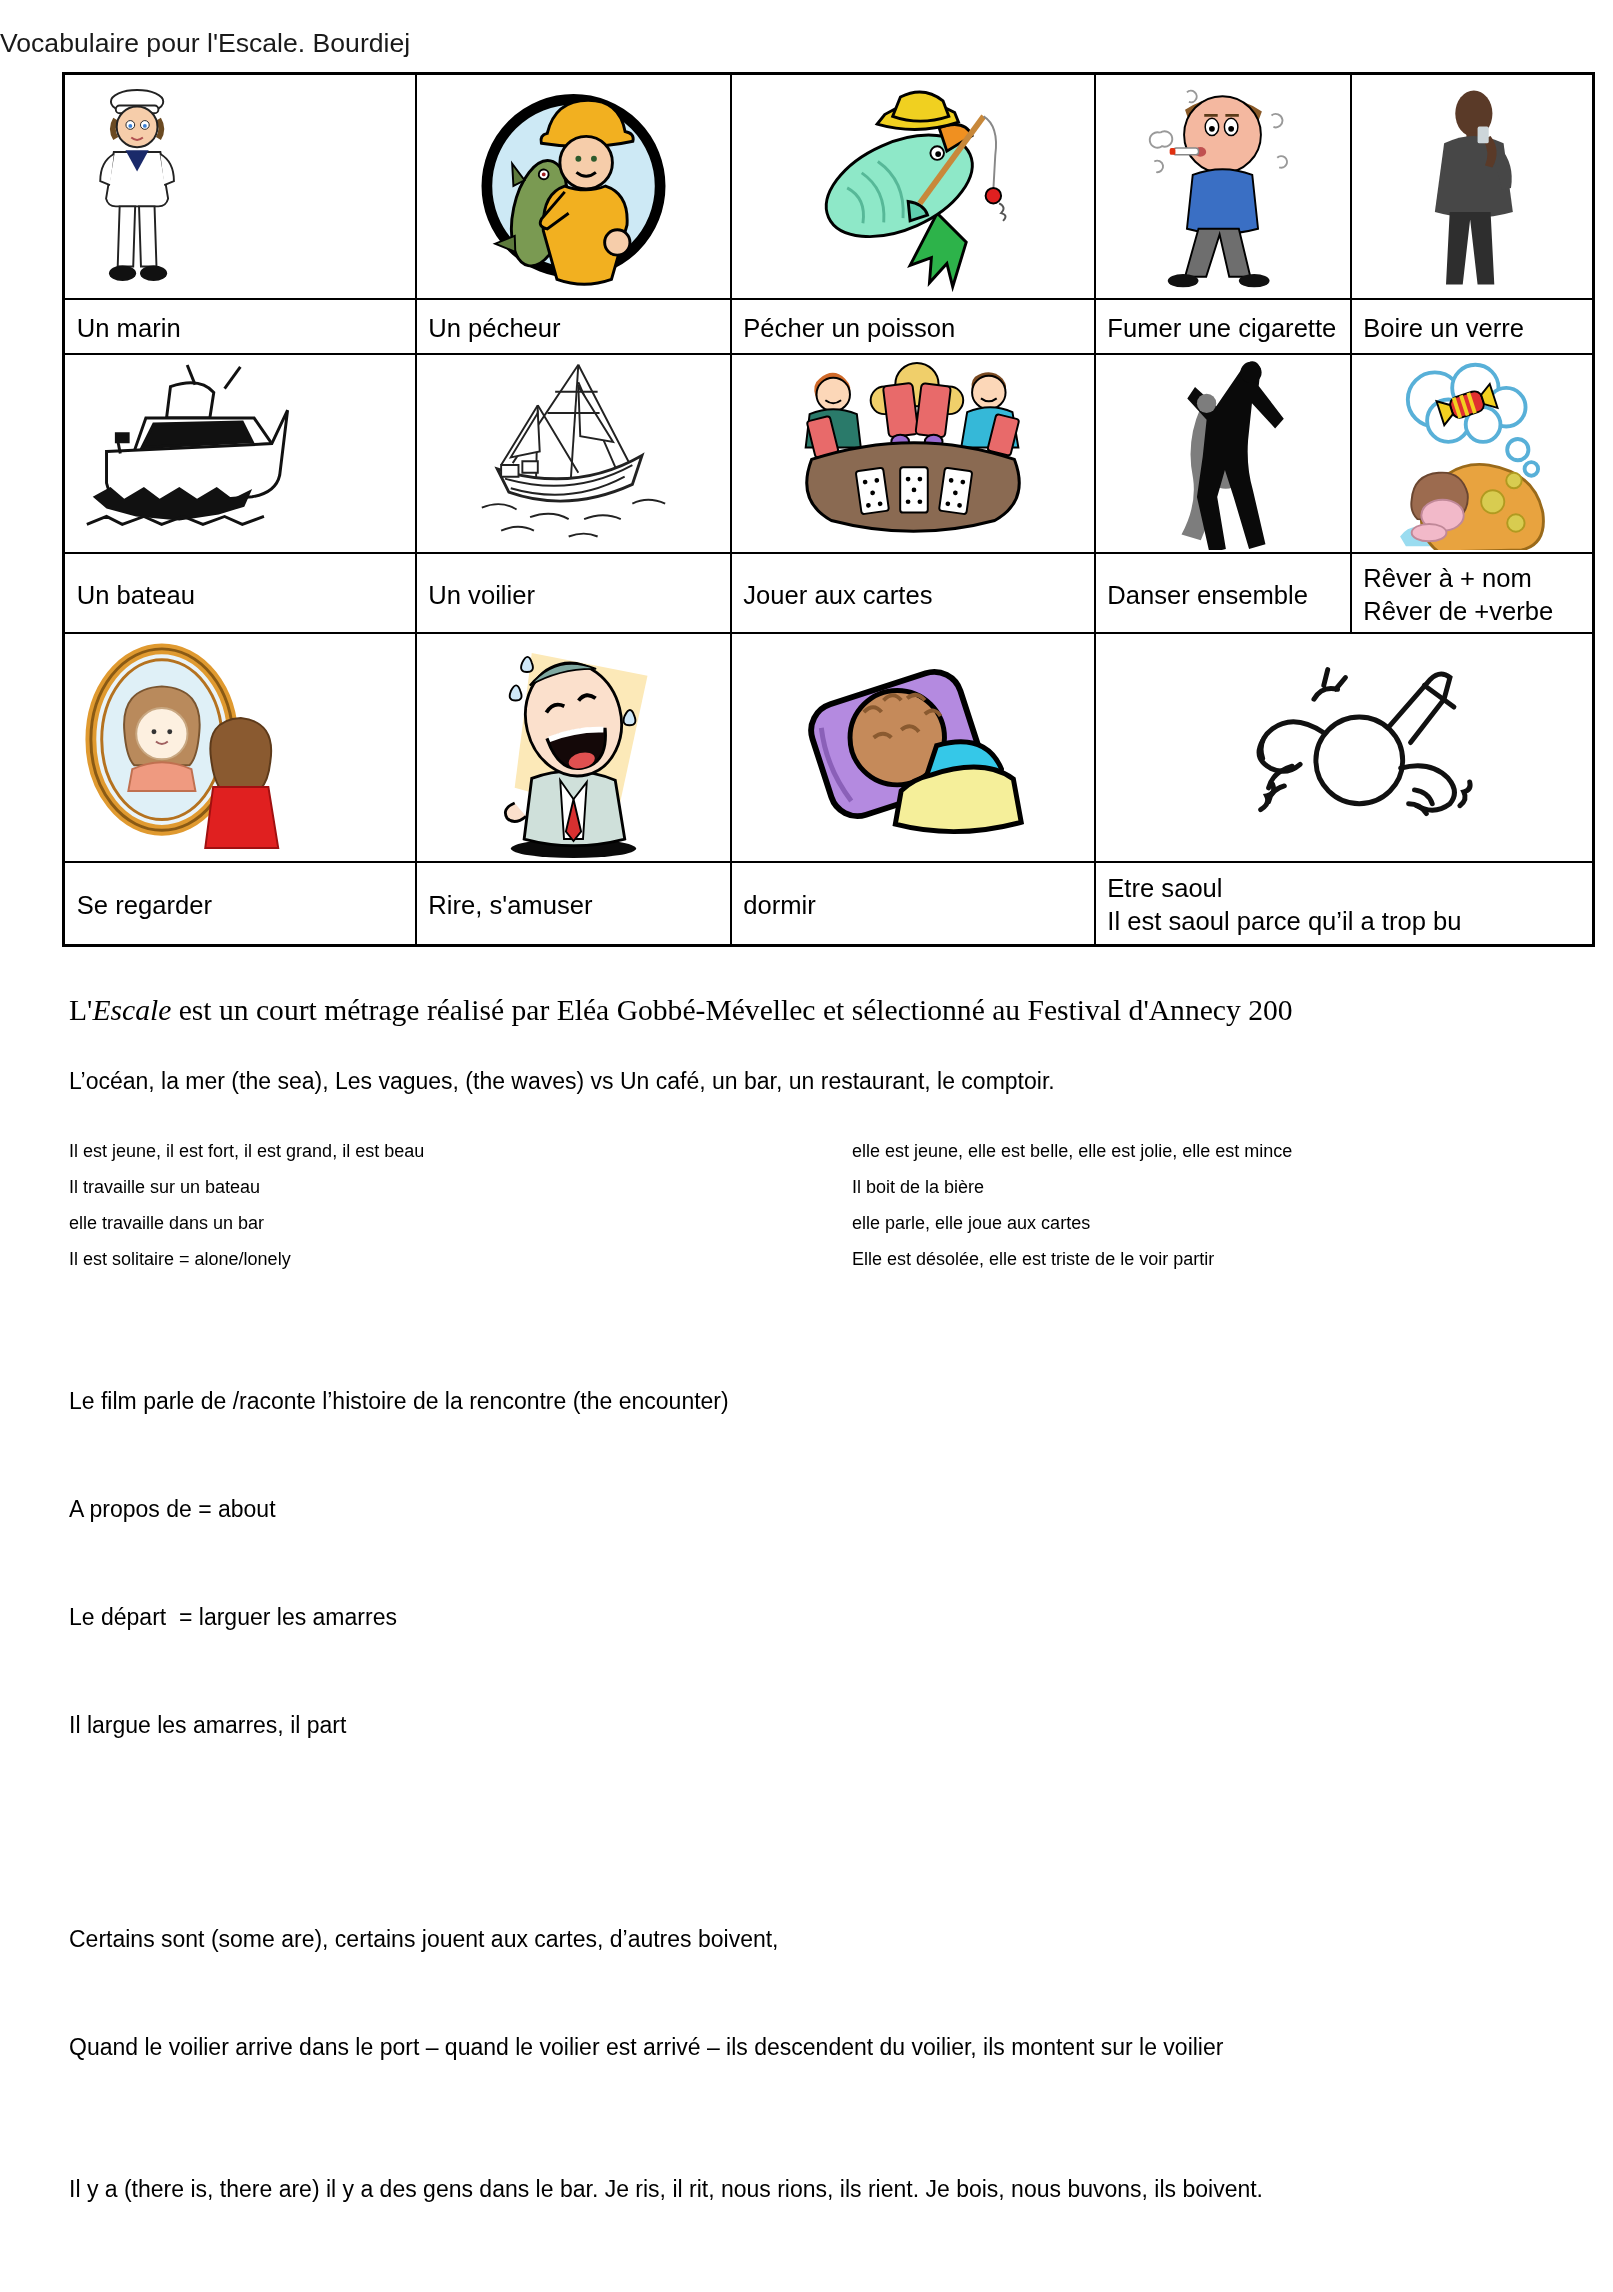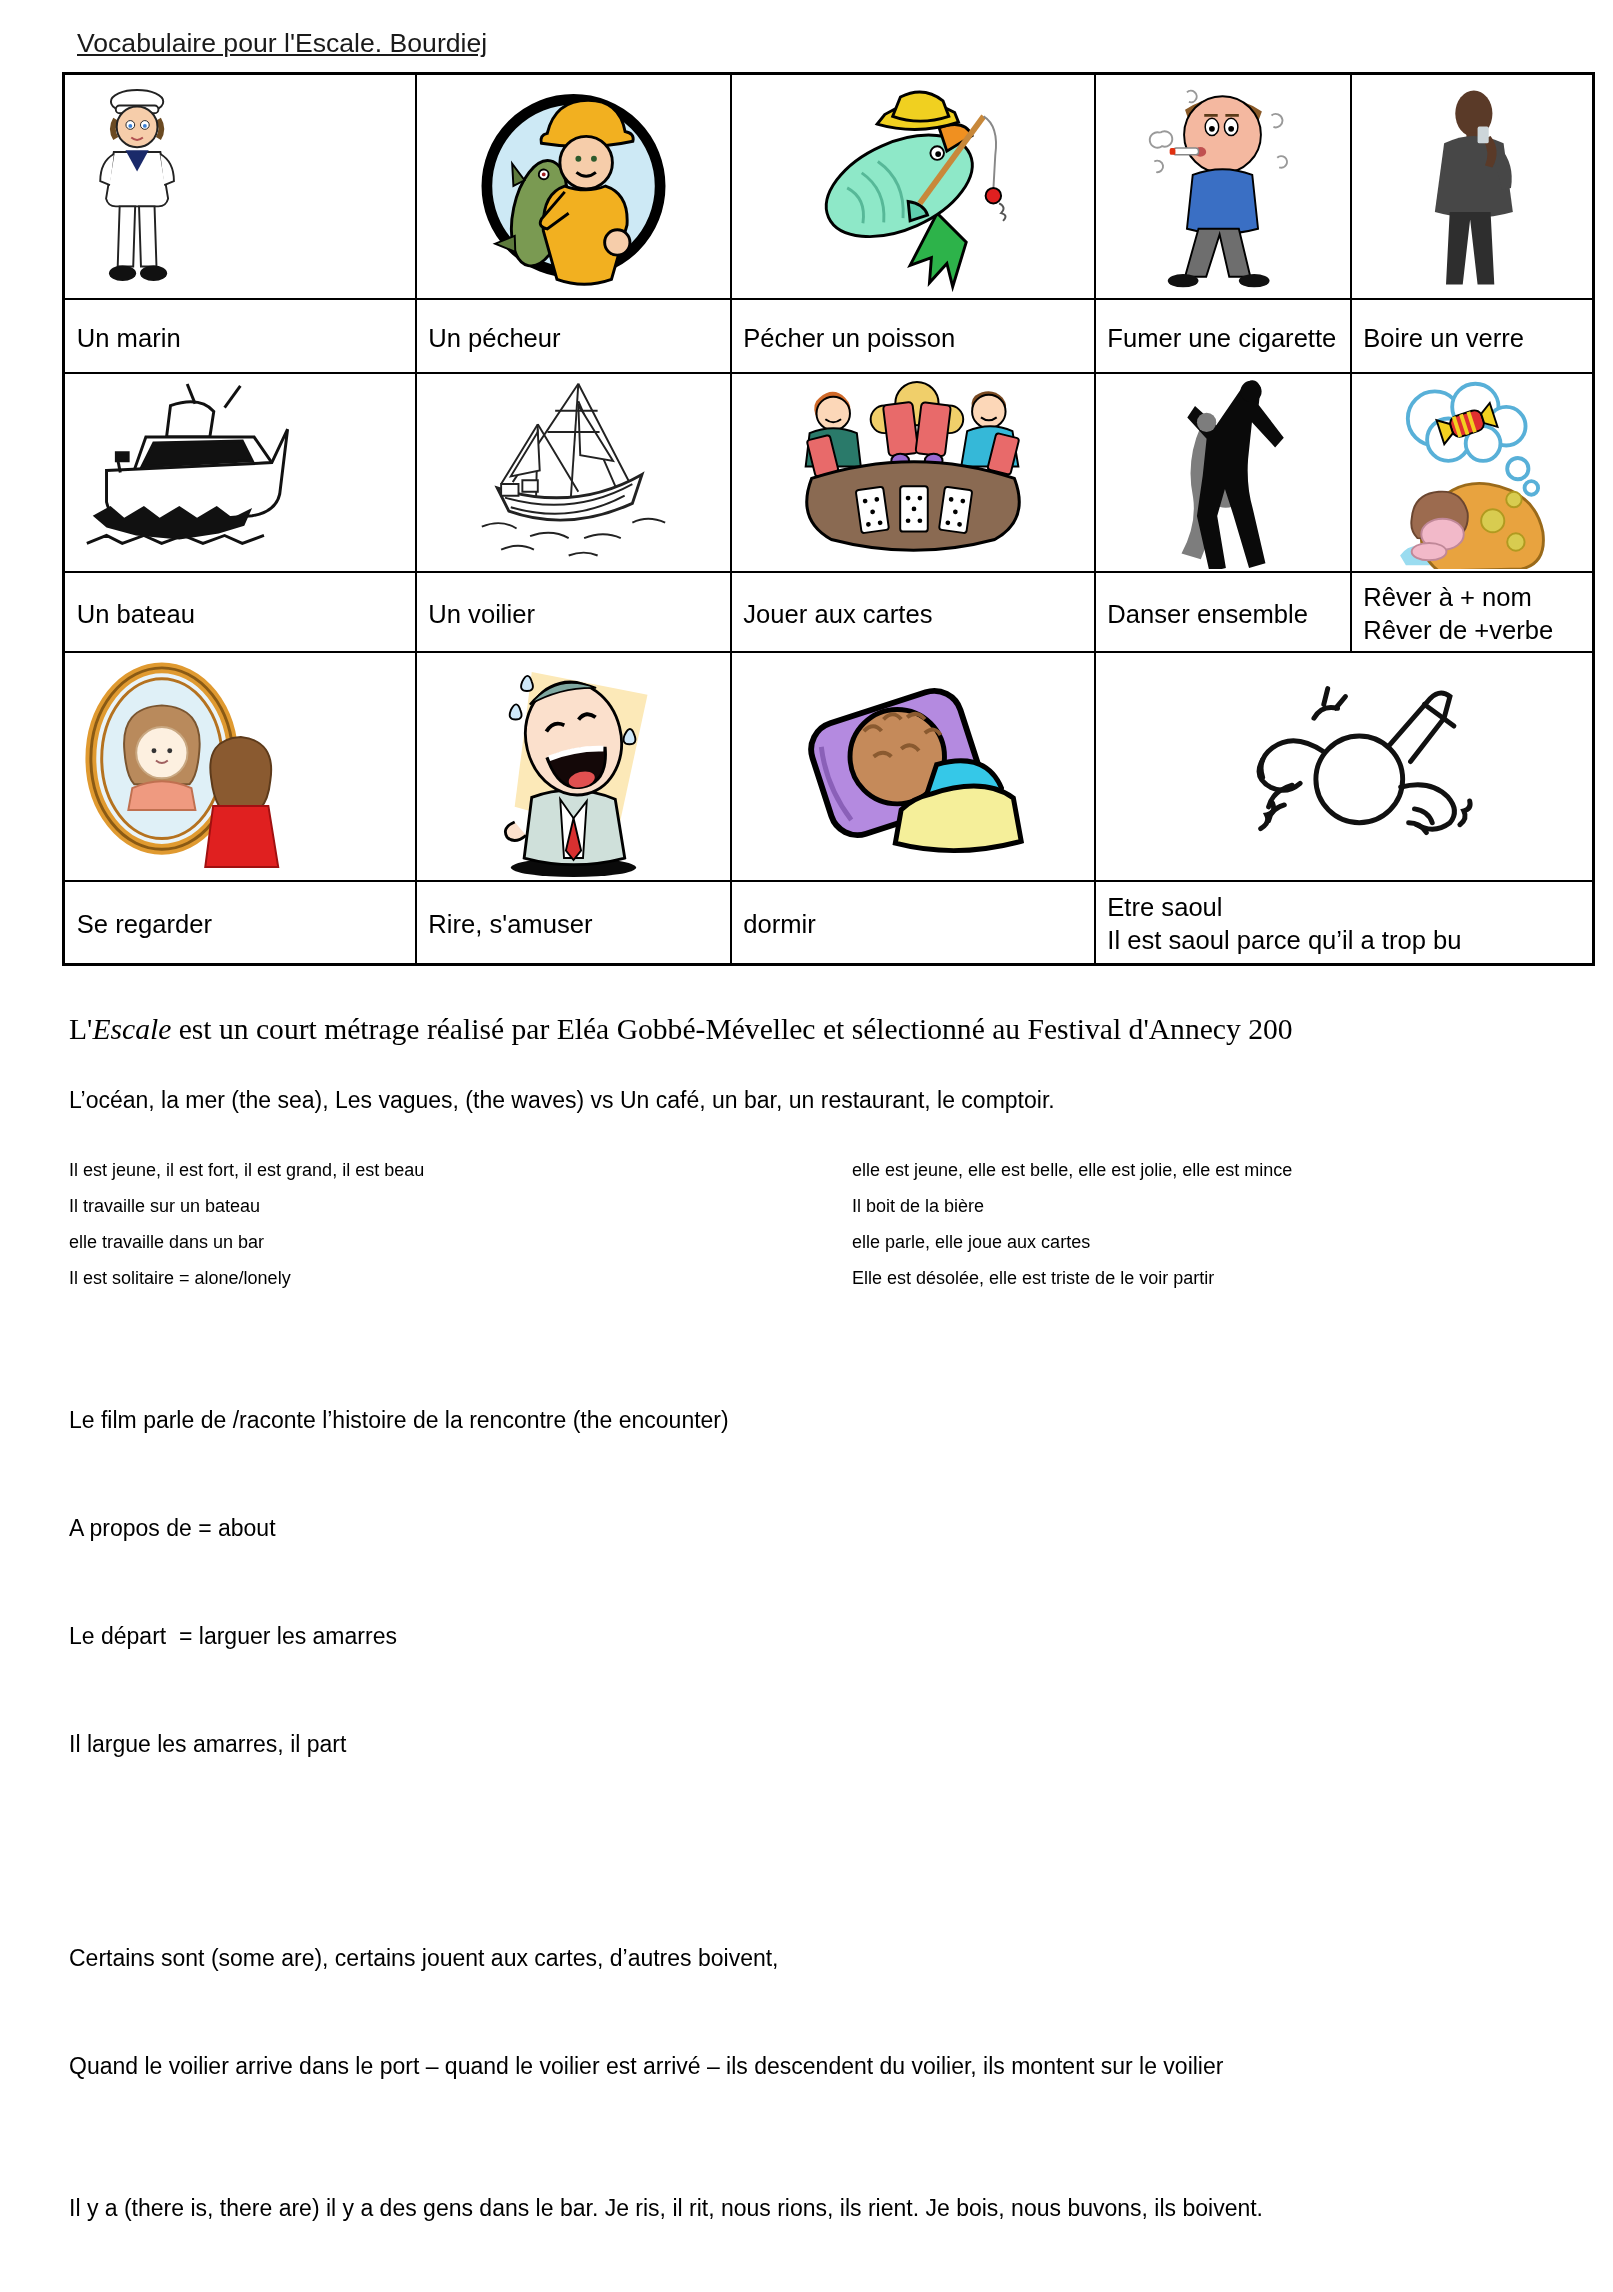--- a/index.html
+++ b/index.html
@@ -4,34 +4,34 @@
 <style>
   * { margin:0; padding:0; box-sizing:border-box; }
   html,body { background:#ffffff; }
   body {
     width:1614px; height:2292px; position:relative;
     font-family:"Liberation Sans", sans-serif; color:#000;
     overflow:hidden;
   }
   .page { padding:27.6px 39px 0 0; }
   .doc-title {
-    margin-left:77px; font-size:26.6px; font-weight:400; color:#1a1a1a;text-decoration:underline;
+    font-size:26.6px; font-weight:400; color:#1a1a1a;
   }
   table.vocab {
     border-collapse:collapse; margin:13.8px 0 0 62px;
     width:1531px; table-layout:fixed; border:3px solid #000;
   }
   table.vocab td { border:2px solid #000; vertical-align:middle; overflow:hidden; background:#fff; }
   td.cap { vertical-align:top; padding:7.9px 9.9px 3.9px 11.8px; font-size:25.6px; line-height:33px; }
   td.img { text-align:center; padding:2px 3.9px; }
   td.img.left { text-align:left; padding-left:11.8px; }
   .r1 td.img { height:225px; }
   .r2 td.img { height:197px; }
   .r3 td.img { height:229px; }
-  .caprow1 td { height:74px; }
+  .caprow1 td { height:55px; }
   .caprow2 td { height:79px; }
   .caprow3 td { height:83px; }
   .col1{width:352px} .col2{width:315px} .col3{width:364px} .col4{width:256px} .col5{width:243px}
 
   .textblock { margin-left:69px; margin-right:59px; }
   .para { font-size:23px; line-height:36px; white-space:pre-wrap; margin-top:34px; }
   .para.first { margin-top:45px; }
   .serif-para {
     font-family:"Liberation Serif", serif; font-size:29.6px; line-height:37px;
   }

